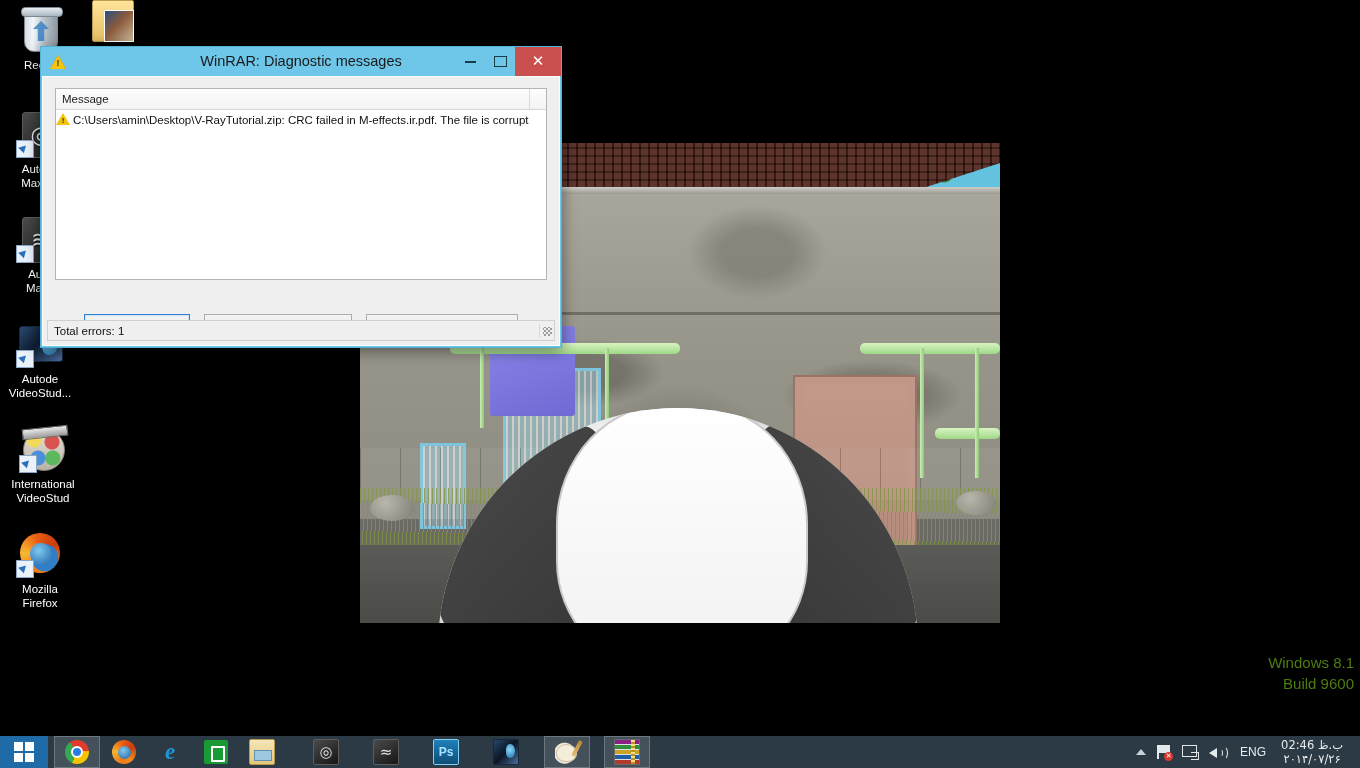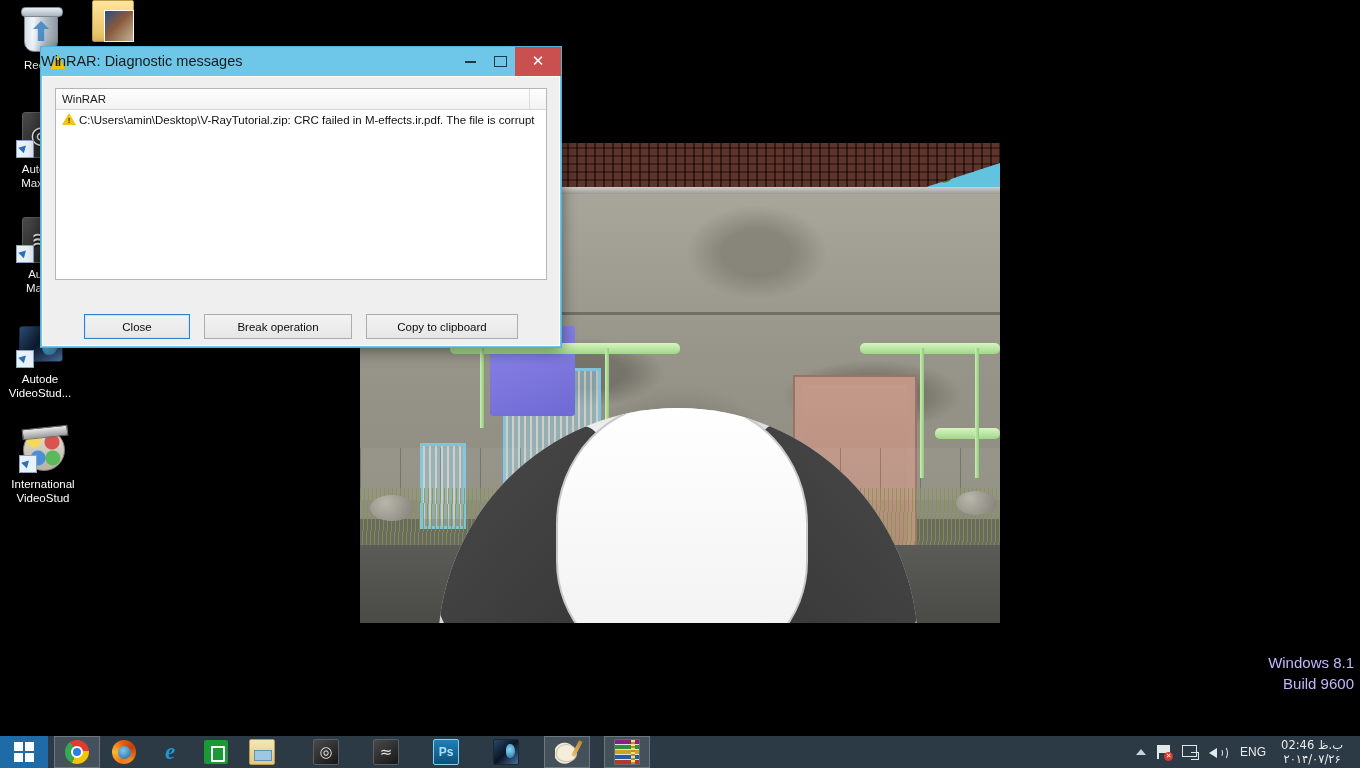--- a/index.html
+++ b/index.html
@@ -289,21 +289,21 @@
   #icon-top-folder .fpic {
     position: absolute; left: 16px; top: 16px; width: 28px; height: 30px;
     background: linear-gradient(135deg, #2a4f80, #8a5a3c 45%, #c8b99a);
     border: 1px solid #ffffff;
   }
 
   
   #watermark {
     position: absolute; right: 6px; bottom: 42px;
     text-align: right;
-    color: #c4b5fd;
+    color: #4d7c0f;
     font-size: 15px;
     line-height: 21px;
     font-family: "Liberation Sans", sans-serif;
   }
 
   
   #taskbar {
     position: absolute; left: 0; bottom: 0; width: 1360px; height: 32px;
     background: #2b3a45;
     display: flex; align-items: center;
@@ -504,21 +504,21 @@
     filter: drop-shadow(0 0 0.5px #8a6b00);
   }
   .warn-tri::after {
     content: "!";
     position: absolute; left: -2px; top: 3px; width: 4px;
     color: #4a3a00; font-size: 9px; font-weight: bold; line-height: 10px;
     text-align: center; font-family: "Liberation Sans", sans-serif;
   }
   #dlg-title-text {
     position: absolute; left: 0; right: 0; top: 0;
-    line-height: 29px;
+    text-align: center; line-height: 29px;
     font-size: 14.5px; color: #1a1a1a;
     pointer-events: none;
   }
   #dlg-window-buttons {
     margin-left: auto; display: flex; height: 29px; align-items: stretch;
   }
   .win-btn {
     width: 30px; display: flex; align-items: center; justify-content: center;
     cursor: default;
   }
@@ -548,21 +548,21 @@
   }
   .msg-col {
     display: flex; align-items: center; padding-left: 6px;
     border-right: 1px solid #dcdcdc;
     box-sizing: border-box;
   }
   #msg-col-message { width: 474px; }
   #msg-col-extra { flex: 1; border-right: none; }
   .msg-row {
     display: flex; align-items: center;
-    height: 19px; padding-left: 6px;
+    height: 19px; 
     font-size: 11.5px; color: #101010;
     white-space: nowrap;
   }
   .row-warn-icon {
     width: 14px; height: 13px; position: relative; margin-right: 3px; flex: 0 0 auto;
   }
   .row-warn-icon .tri {
     position: absolute; left: 0; top: 0;
     width: 0; height: 0;
     border-left: 7px solid transparent;
@@ -699,20 +699,28 @@
 
     <div class="desk-icon" style="left:-2px; top:425px; width:90px;">
       <span class="glyph">
         <span class="icon-game"></span>
         <span class="shortcut-arrow"></span>
       </span>
       <span>International</span><br>
       <span>VideoStud</span>
     </div>
 
+    <div class="desk-icon" style="left:0px; top:530px;">
+      <span class="glyph">
+        <span class="icon-firefox"></span>
+        <span class="shortcut-arrow"></span>
+      </span>
+      <span>Mozilla</span><br>
+      <span>Firefox</span>
+    </div>
 
 
     <div id="watermark">
       <div>Windows 8.1</div>
       <div>Build 9600</div>
     </div>
   </div>
 
   <div id="winrar-dialog">
 
@@ -731,37 +739,41 @@
         <span class="win-btn close">
           <span class="wb-close">✕</span>
         </span>
       </span>
     </div>
 
     <div id="dlg-body">
 
       <div id="msg-listview">
         <div id="msg-header">
-          <div class="msg-col" id="msg-col-message">WinRAR</div>
+          <div class="msg-col" id="msg-col-message">Message</div>
           <div class="msg-col" id="msg-col-extra"></div>
         </div>
         <div class="msg-row">
           <span class="row-warn-icon">
             <span class="tri"></span>
           </span>
           <span>C:\Users\amin\Desktop\V-RayTutorial.zip: CRC failed in M-effects.ir.pdf. The file is corrupt</span>
         </div>
       </div>
 
       <div id="dlg-buttons">
         <div class="dlg-btn focused" id="btn-close">Close</div>
         <div class="dlg-btn" id="btn-break">Break operation</div>
         <div class="dlg-btn" id="btn-copy">Copy to clipboard</div>
       </div>
 
+      <div id="dlg-statusbar">
+        <span id="status-text">Total errors: 1</span>
+        <span id="status-grip"></span>
+      </div>
     </div>
   </div>
 
   <div id="taskbar">
     <div id="start-button">
       <span class="win-logo">
         <span></span>
           <span></span>
           <span></span>
           <span></span>

